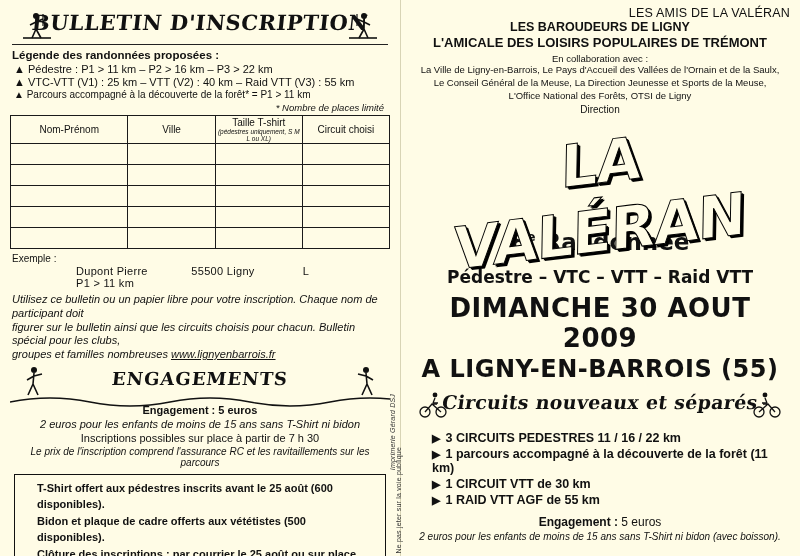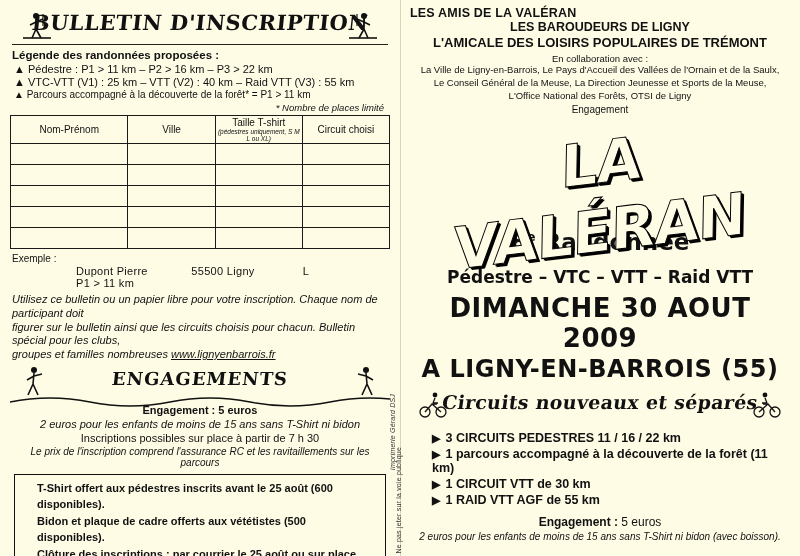--- a/index.html
+++ b/index.html
@@ -81,21 +81,21 @@
     writing-mode:vertical-rl; transform:rotate(180deg);
     font-size:7px; font-style:italic; color:#333; letter-spacing:0.2px;
   }
   .vert-note2 {
     position:absolute; right:-2px; bottom:2px;
     writing-mode:vertical-rl; transform:rotate(180deg);
     font-size:7px; color:#333; letter-spacing:0.2px;
   }
 
   
-  .org1 { text-align:left; font-weight:bold; font-size:12.5px; letter-spacing:0.2px; }
+  .org1 { text-align:right; font-weight:normal; font-size:12.5px; letter-spacing:0.2px; }
   .org2 { text-align:center; font-weight:bold; font-size:12.5px; }
   .org3 { text-align:center; font-weight:bold; font-size:13px; margin-top:1px; }
   .collab { text-align:center; font-size:9.5px; margin-top:3px; }
   .collab-line { text-align:center; font-size:9.5px; line-height:1.35; }
   .organisent { text-align:center; font-size:10px; margin-top:2px; }
 
   .valeran-wrap { height:96px; position:relative; margin-top:2px; }
   .valeran {
     font-family:"DejaVu Sans", sans-serif;
     font-weight:bold;
@@ -266,21 +266,21 @@
   <div class="right">
 
     <div class="org1">LES AMIS DE LA VALÉRAN</div>
     <div class="org2">LES BAROUDEURS DE LIGNY</div>
     <div class="org3">L'AMICALE DES LOISIRS POPULAIRES DE TRÉMONT</div>
 
     <div class="collab">En collaboration avec :</div>
     <div class="collab-line">La Ville de Ligny-en-Barrois, Le Pays d'Accueil des Vallées de l'Ornain et de la Saulx,</div>
     <div class="collab-line">Le Conseil Général de la Meuse, La Direction Jeunesse et Sports de la Meuse,</div>
     <div class="collab-line">L'Office National des Forêts, OTSI de Ligny</div>
-    <div class="organisent">Engagement</div>
+    <div class="organisent">Direction</div>
 
     <div class="valeran-wrap">
       <div class="valeran">LA VALÉRAN</div>
     </div>
 
     <div class="rand8">
       <span>8</span><sup>e</sup>
       <span>Randonnée</span>
     </div>
     <div class="disciplines">Pédestre – VTC – VTT – Raid VTT</div>

